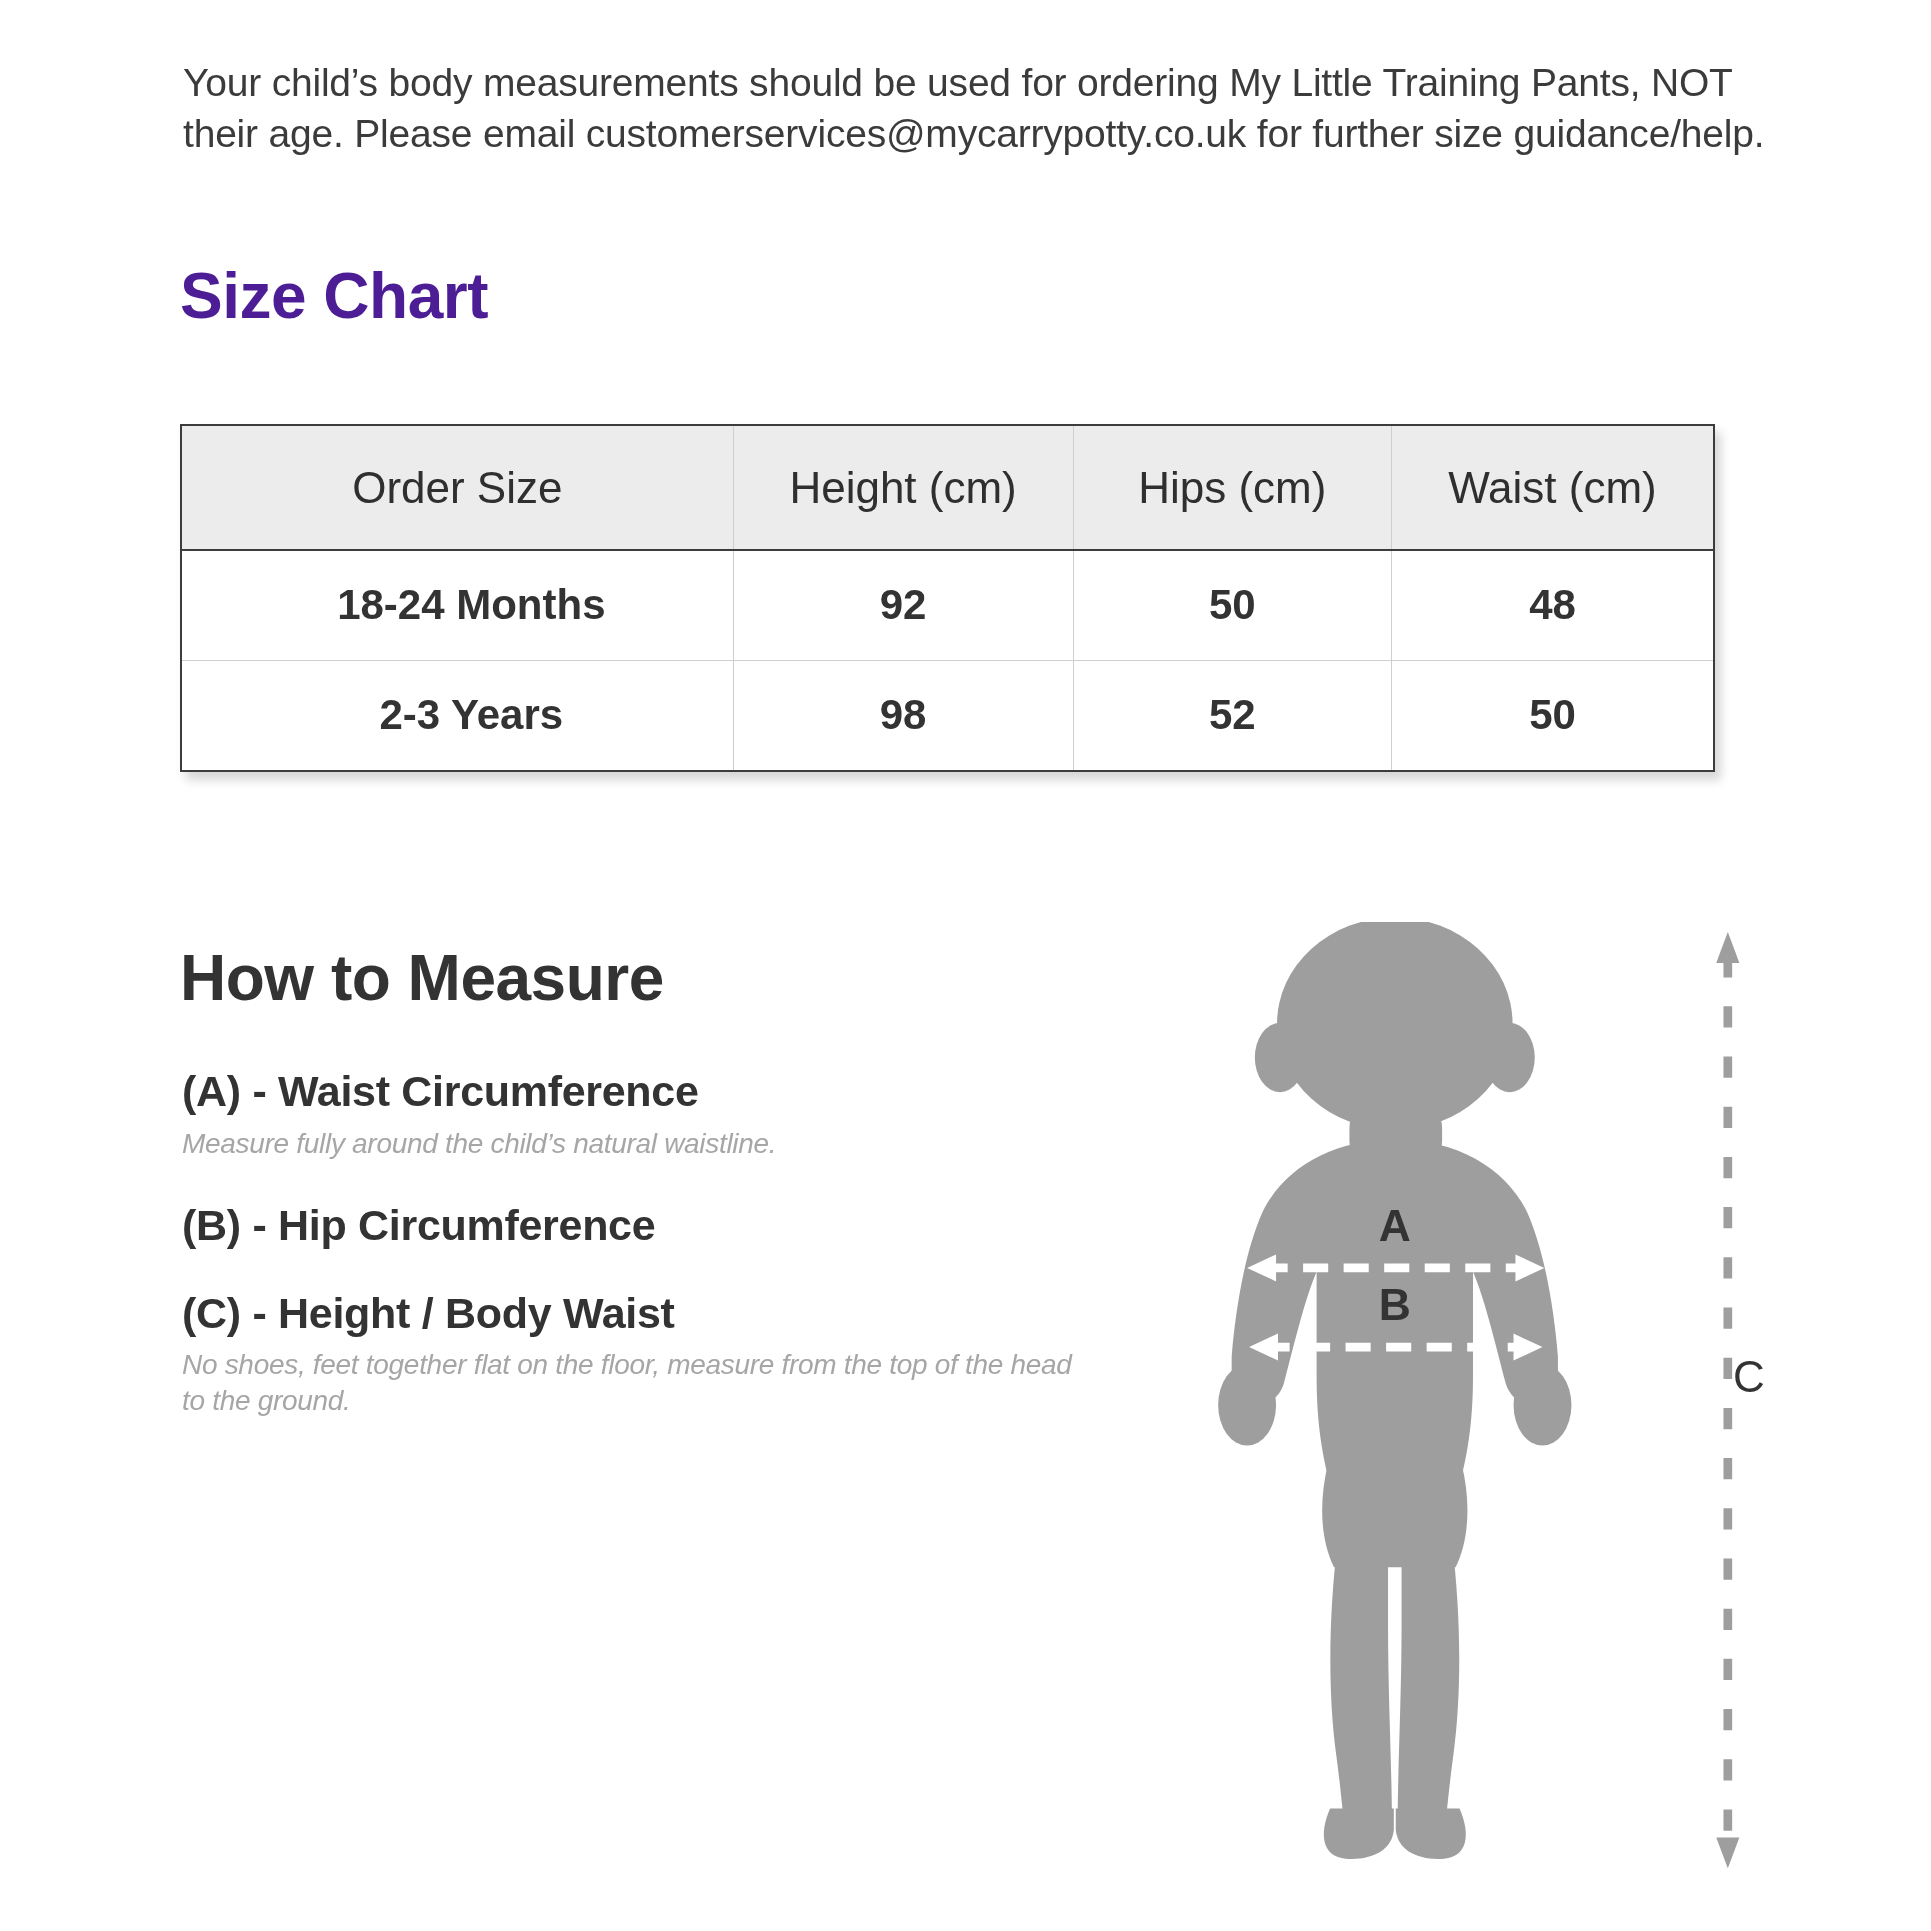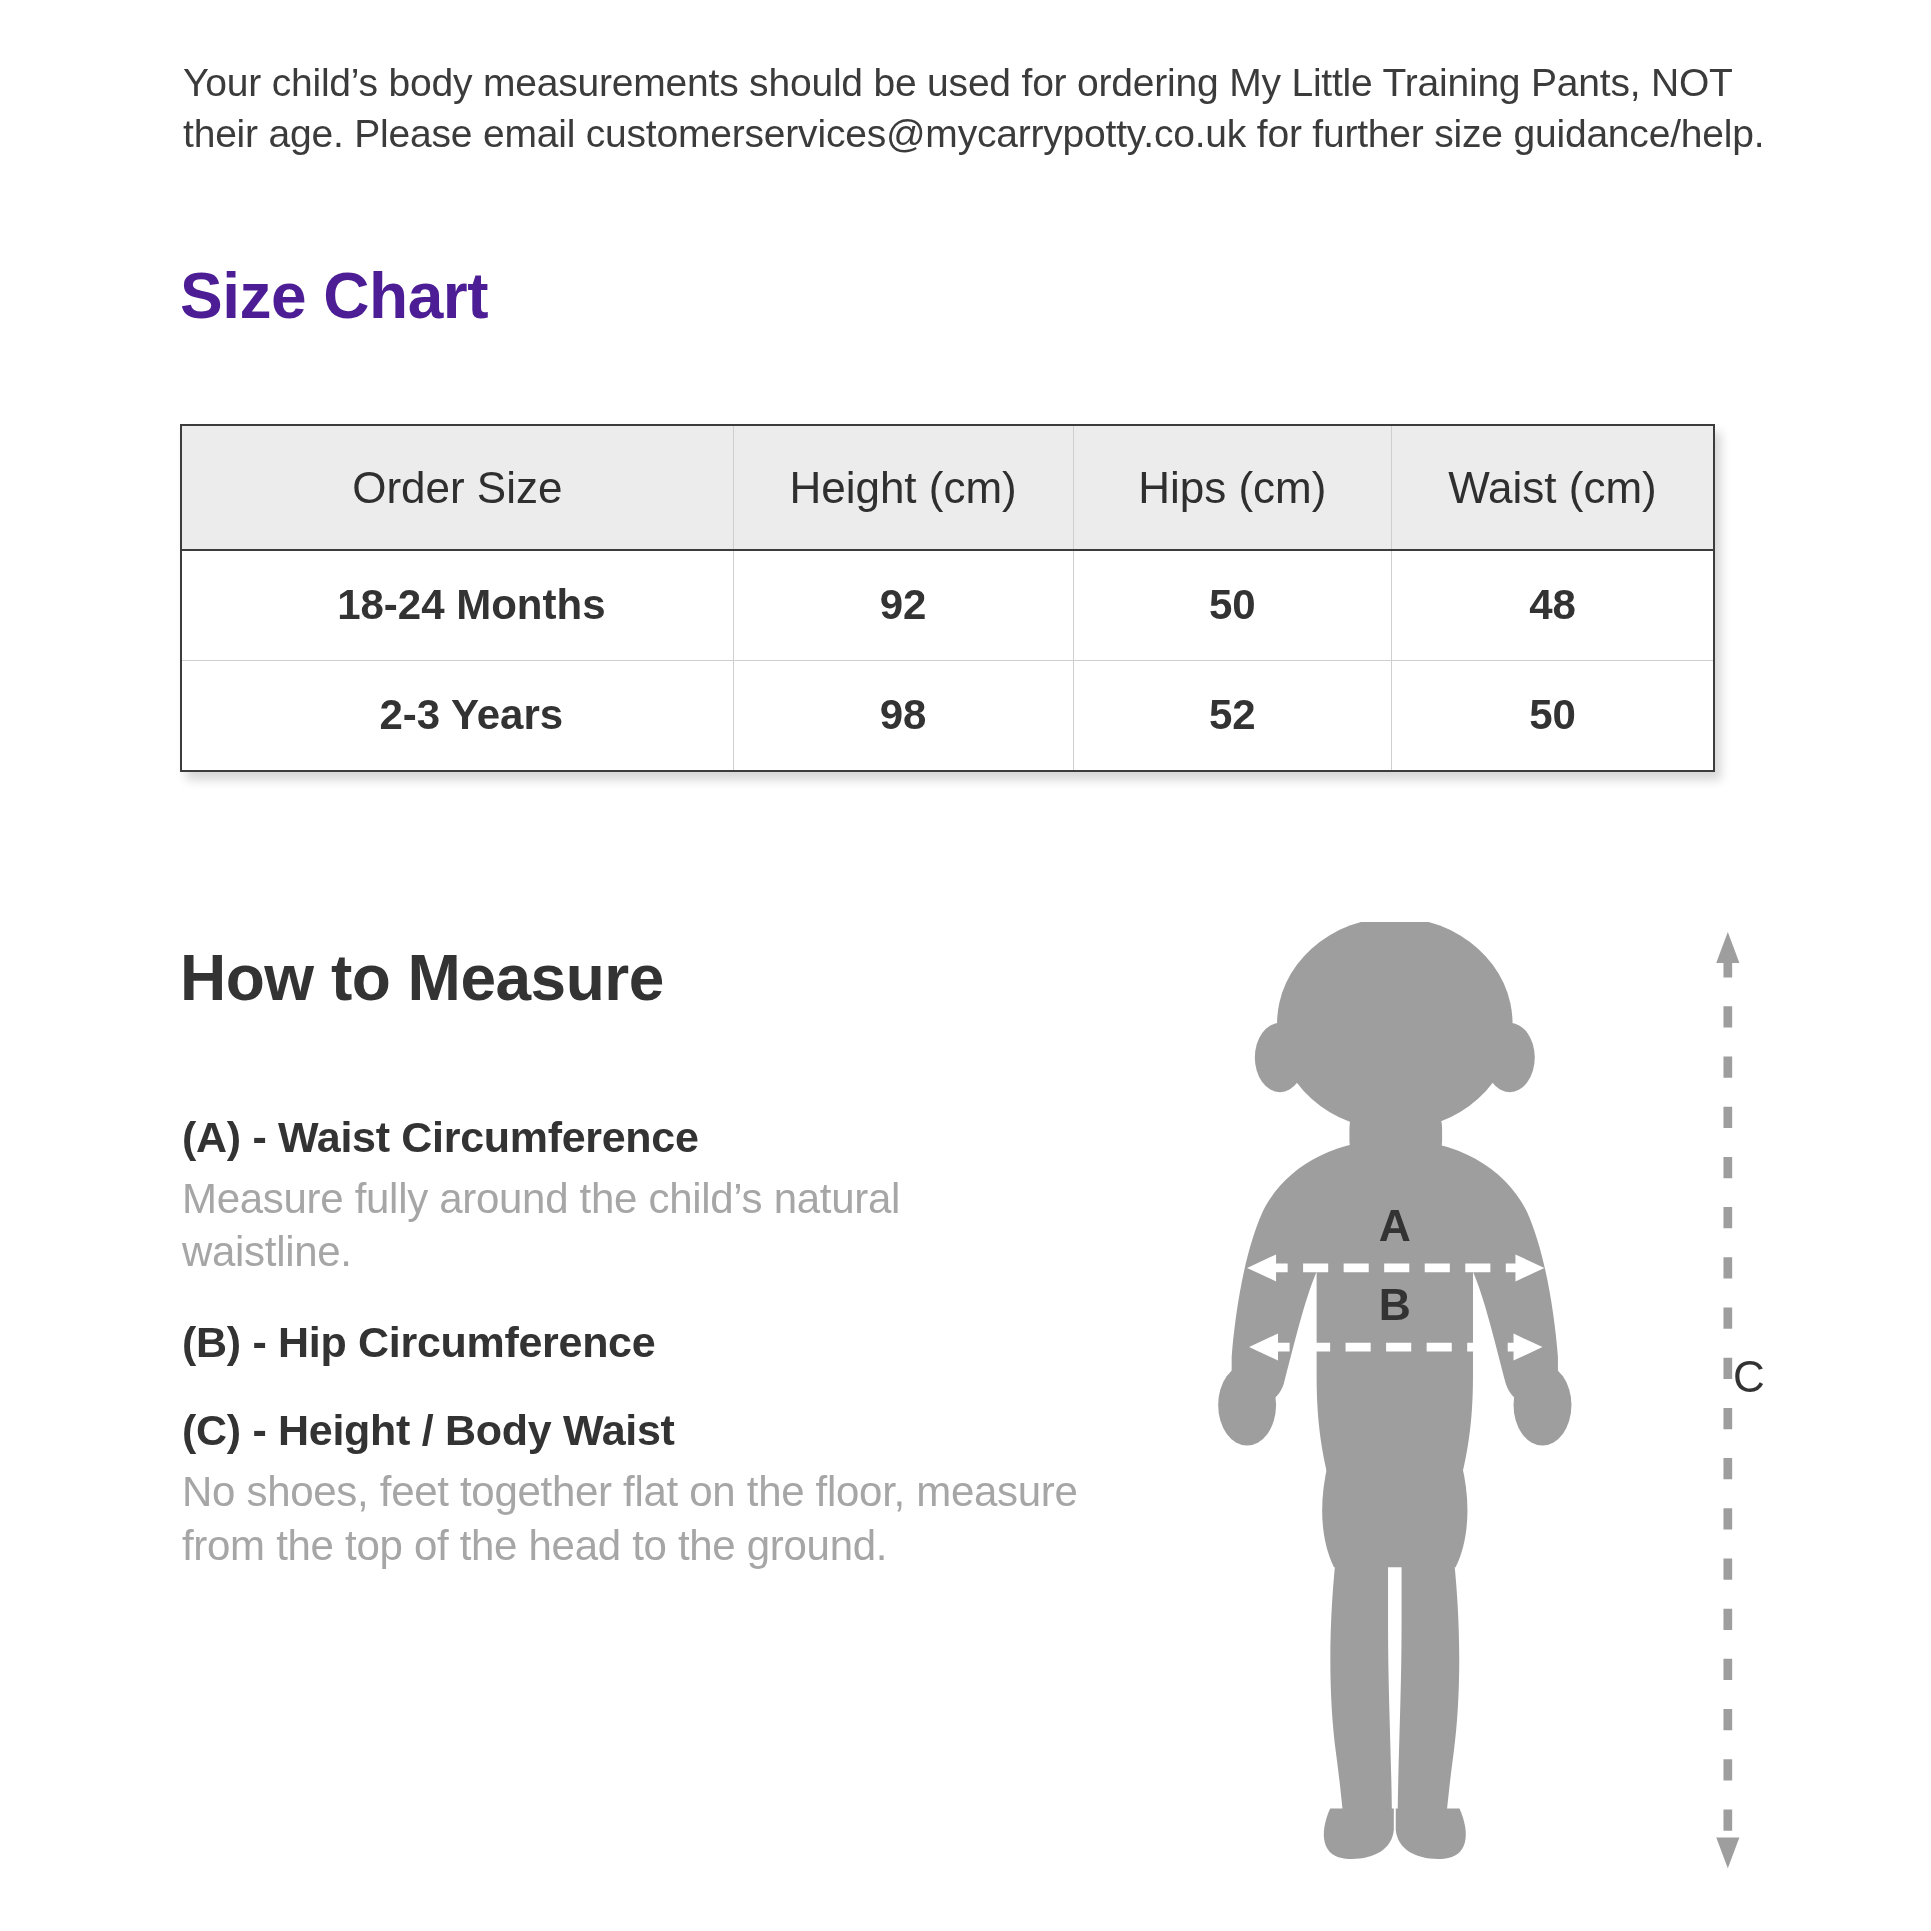--- a/index.html
+++ b/index.html
@@ -98,36 +98,37 @@
   
   table.size-chart tr > *:first-child { border-left: none; }
   table.size-chart tr > *:last-child { border-right: none; }
   table.size-chart tbody tr:last-child td { border-bottom: none; }
   table.size-chart thead th { border-top: none; }
 
   
   .measure-list {
     position: absolute;
     left: 182px;
-    top: 1113px;
+    top: 1067px;
     width: 898px;
   }
   .measure-item { margin-bottom: 39px; }
   .measure-title {
     font-size: 43px;
     font-weight: bold;
     color: #333333;
     letter-spacing: -0.3px;
     margin-bottom: 9.7px;
   }
   .measure-desc {
-    font-size: 42px;
+    font-size: 28px;
     line-height: 1.28;
     color: #a6a6a6;
     letter-spacing: -0.3px;
+    font-style: italic;
   }
 
   
   .figure {
     position: absolute;
     left: 1139px;
     top: 922px;
     width: 695px;
     height: 966px;
   }

